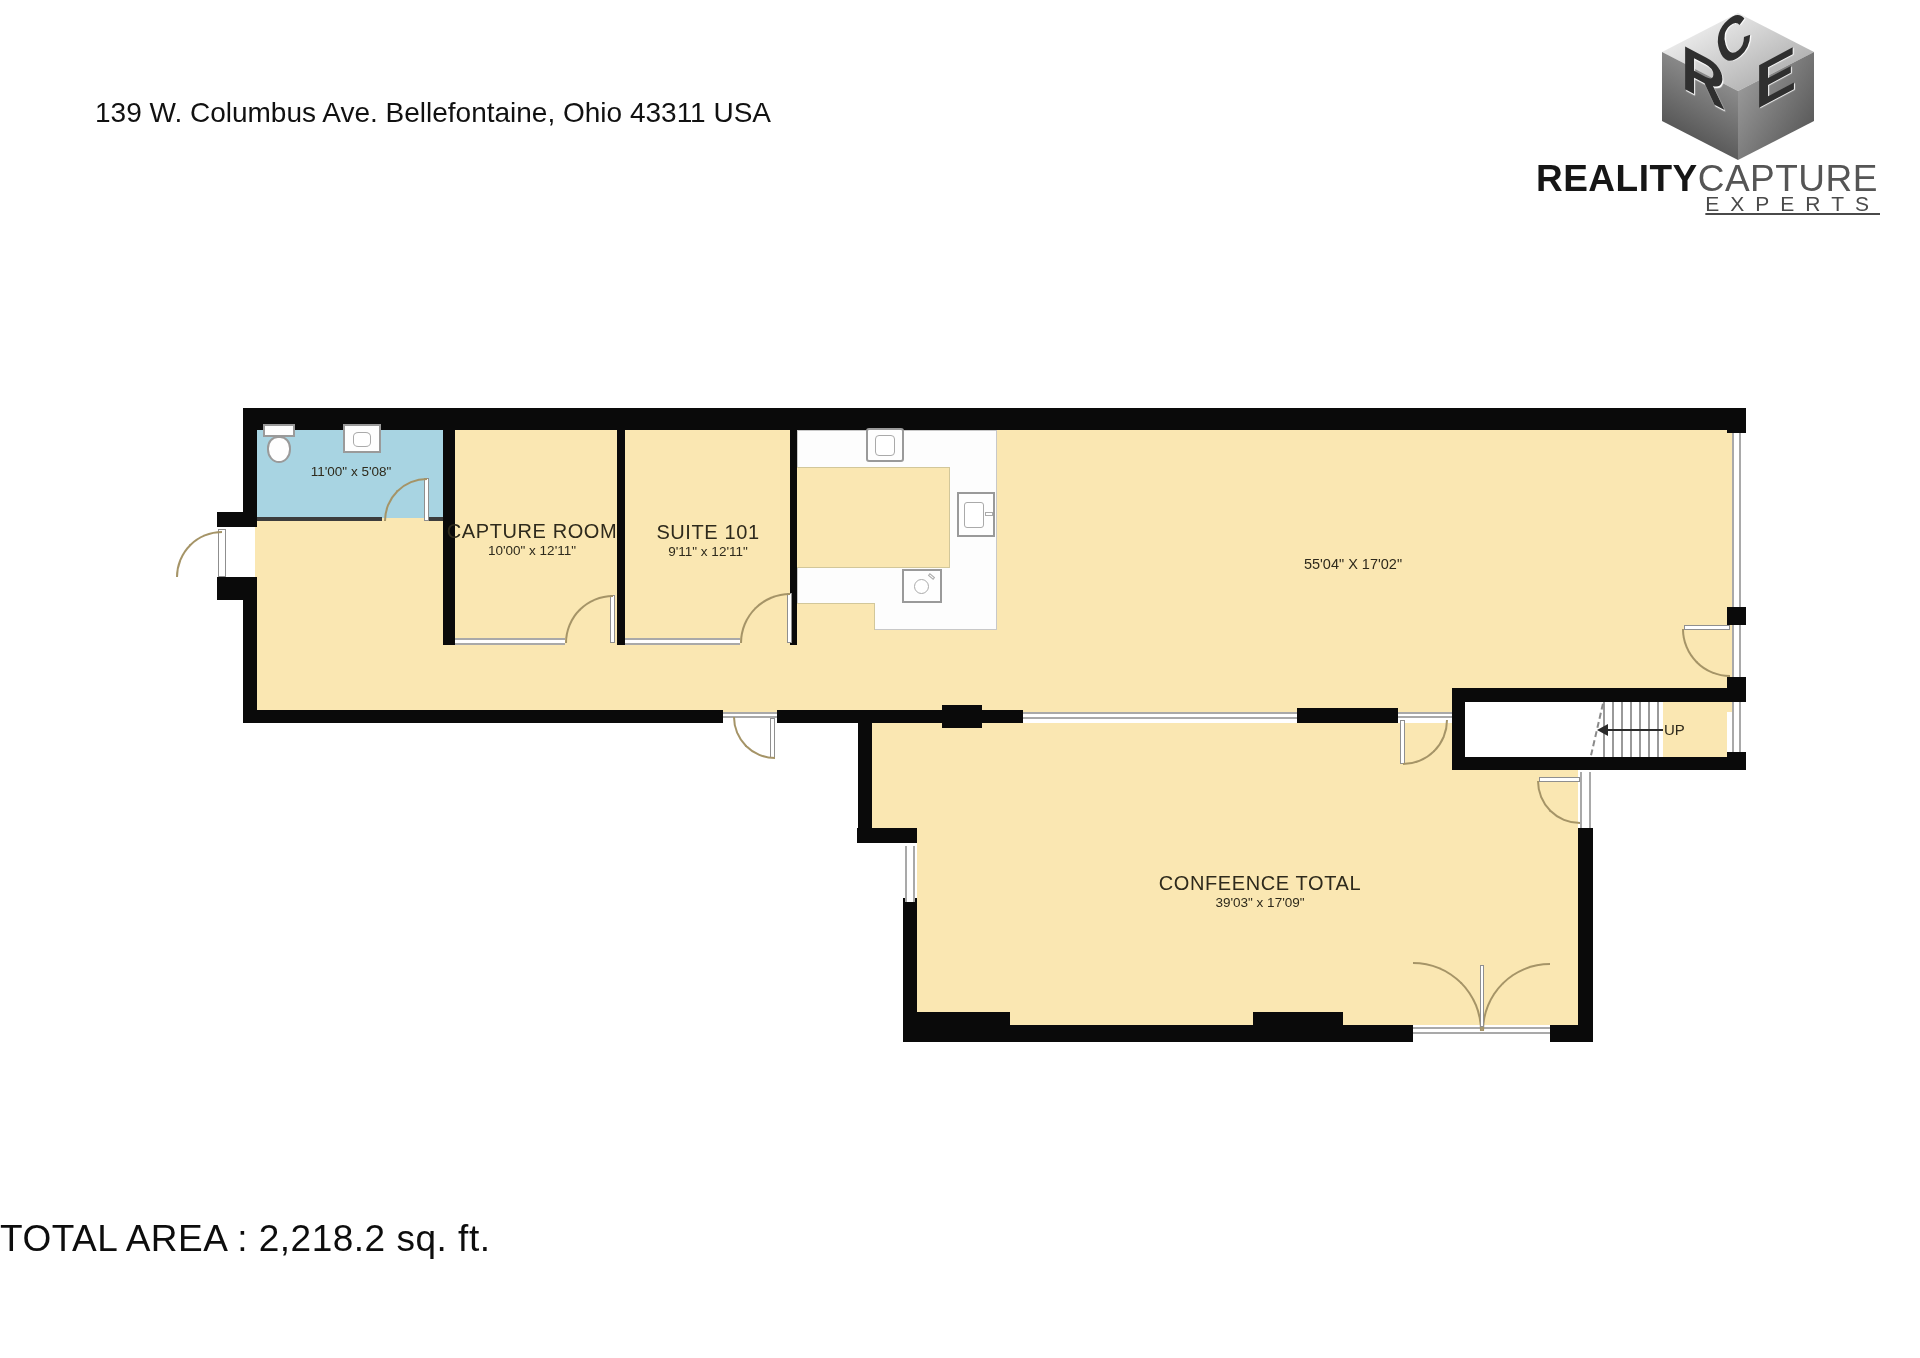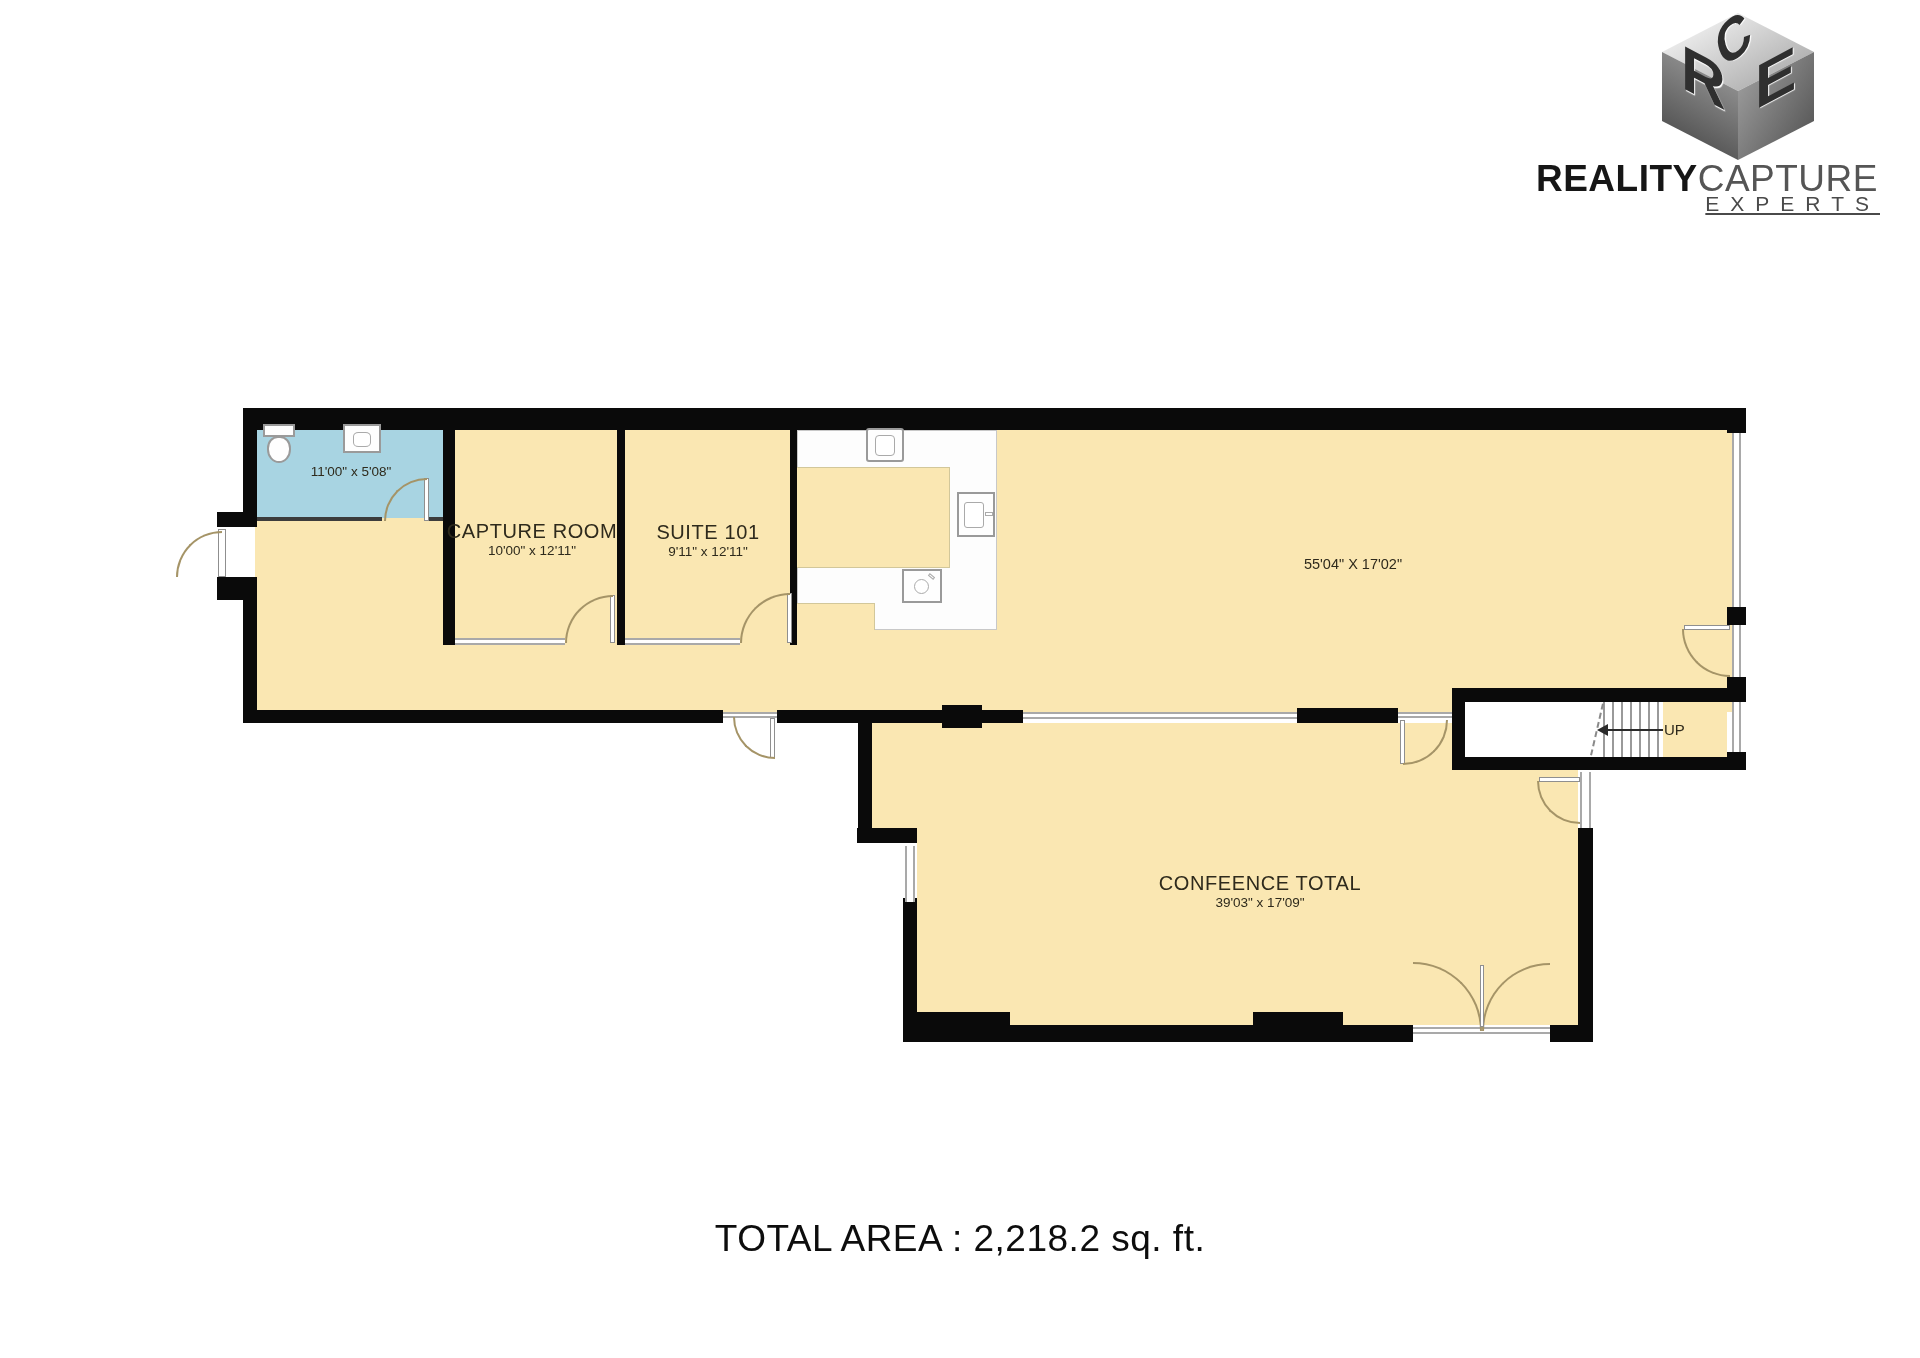--- a/index.html
+++ b/index.html
@@ -41,32 +41,33 @@
   .arc-br{border-bottom:2px solid #A59467;border-right:2px solid #A59467;border-bottom-right-radius:100%;}
   .leaf{background:#fff;border:1px solid #8f8f8f;box-sizing:border-box;}
   .tread{width:2px;background:#9a9a9a;}
   .fix{background:#fefefe;border:2px solid #9a9a9a;box-sizing:border-box;}
   .fix-in{position:absolute;border:1.5px solid #aaa;background:#fff;box-sizing:border-box;}
   
   .rlabel{position:absolute;transform:translateX(-50%);text-align:center;color:#2e2a1c;white-space:nowrap;}
   .rname{font-size:20px;letter-spacing:0.6px;}
   .rdims{font-size:13.5px;}
   .uplbl{position:absolute;font-size:15px;color:#2e2a1c;}
-  #totalarea{position:absolute;left:0;top:1218px;width:100%;text-align:center;
+  #totalarea{position:absolute;left:0;top:1218px;width:100%;text-align:left;
              font-size:37px;color:#0d0d0d;letter-spacing:0.5px;}
   .dash{border-left:2px dashed #8a8a8a;}
   .arrowline{background:#2b2b2b;}
   .arrowhead{width:0;height:0;border-right:11px solid #2b2b2b;border-top:6px solid transparent;border-bottom:6px solid transparent;}
 </style>
 </head>
 <body>
 
 <div id="page">
 
   <div id="header">
+    <div class="addr">139 W. Columbus Ave. Bellefontaine, Ohio 43311 USA</div>
   </div>
 
   <div id="logo">
     <div class="cube">
       <div class="face f-top"></div>
       <div class="face f-left"></div>
       <div class="face f-right"></div>
       <div class="cl cl-top">C</div>
       <div class="cl cl-left">R</div>
       <div class="cl cl-right">E</div>

